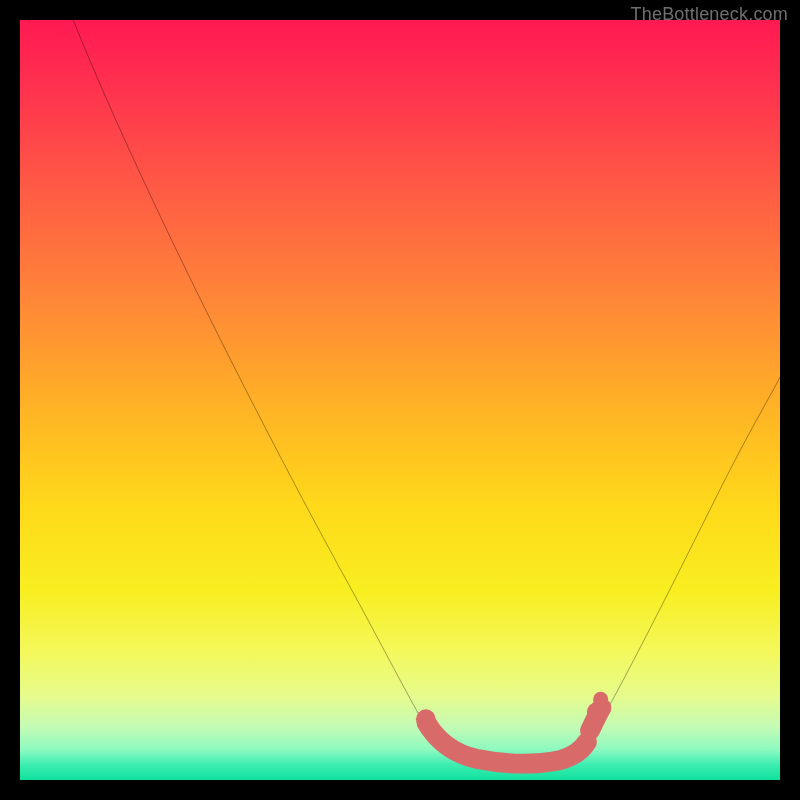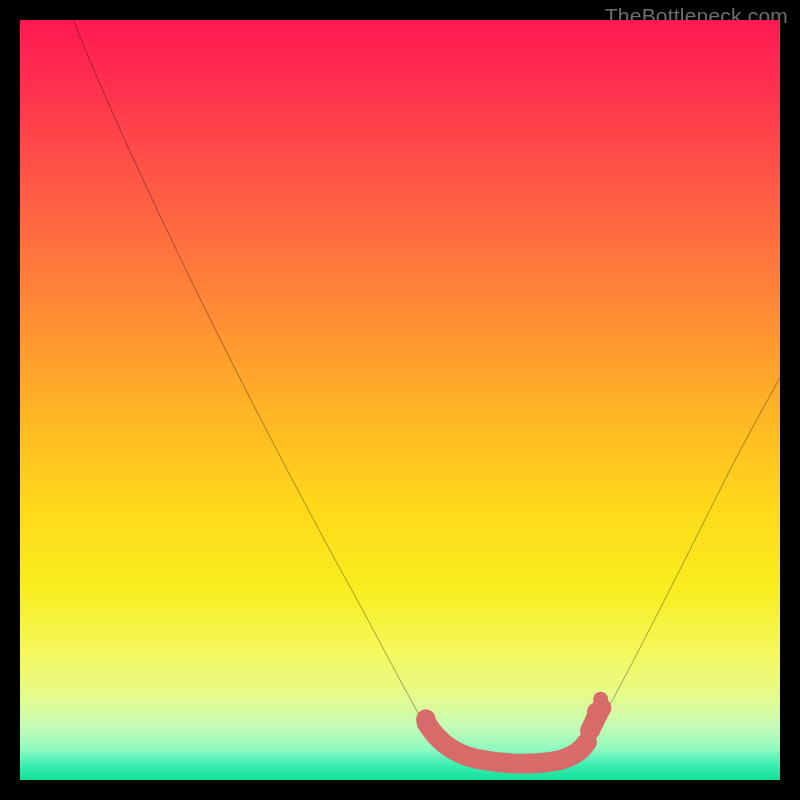--- a/index.html
+++ b/index.html
@@ -53,21 +53,21 @@
     left: 0;
     top: 0;
     width: 760px;
     height: 760px;
   }
   .watermark {
     position: absolute;
     top: 4px;
     right: 12px;
     color: #6f6f6f;
-    font-size: 21px;
+    font-size: 18px;
     font-weight: 500;
     letter-spacing: 0.2px;
     user-select: none;
   }
 </style>
 </head>
 <body>
 
 <div class="stage">
   <div class="watermark">TheBottleneck.com</div>

